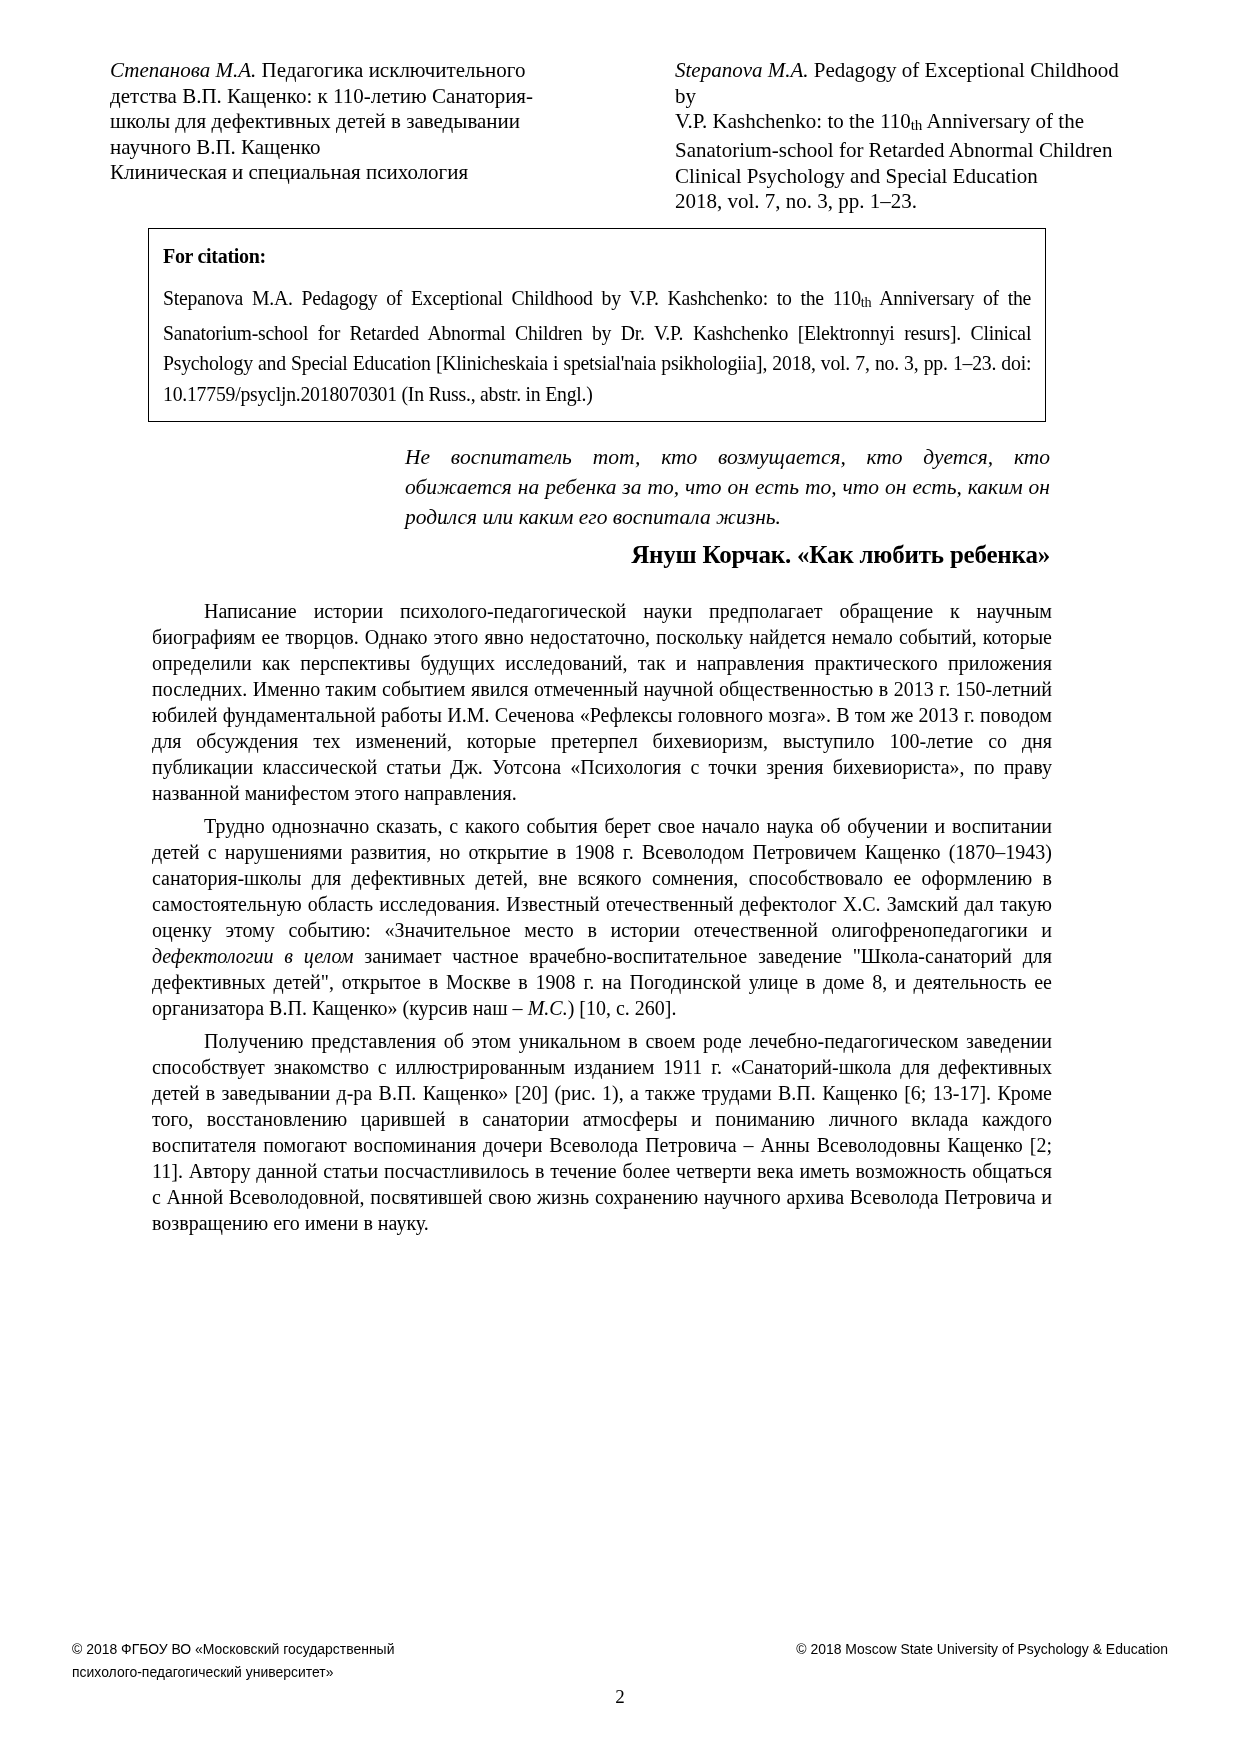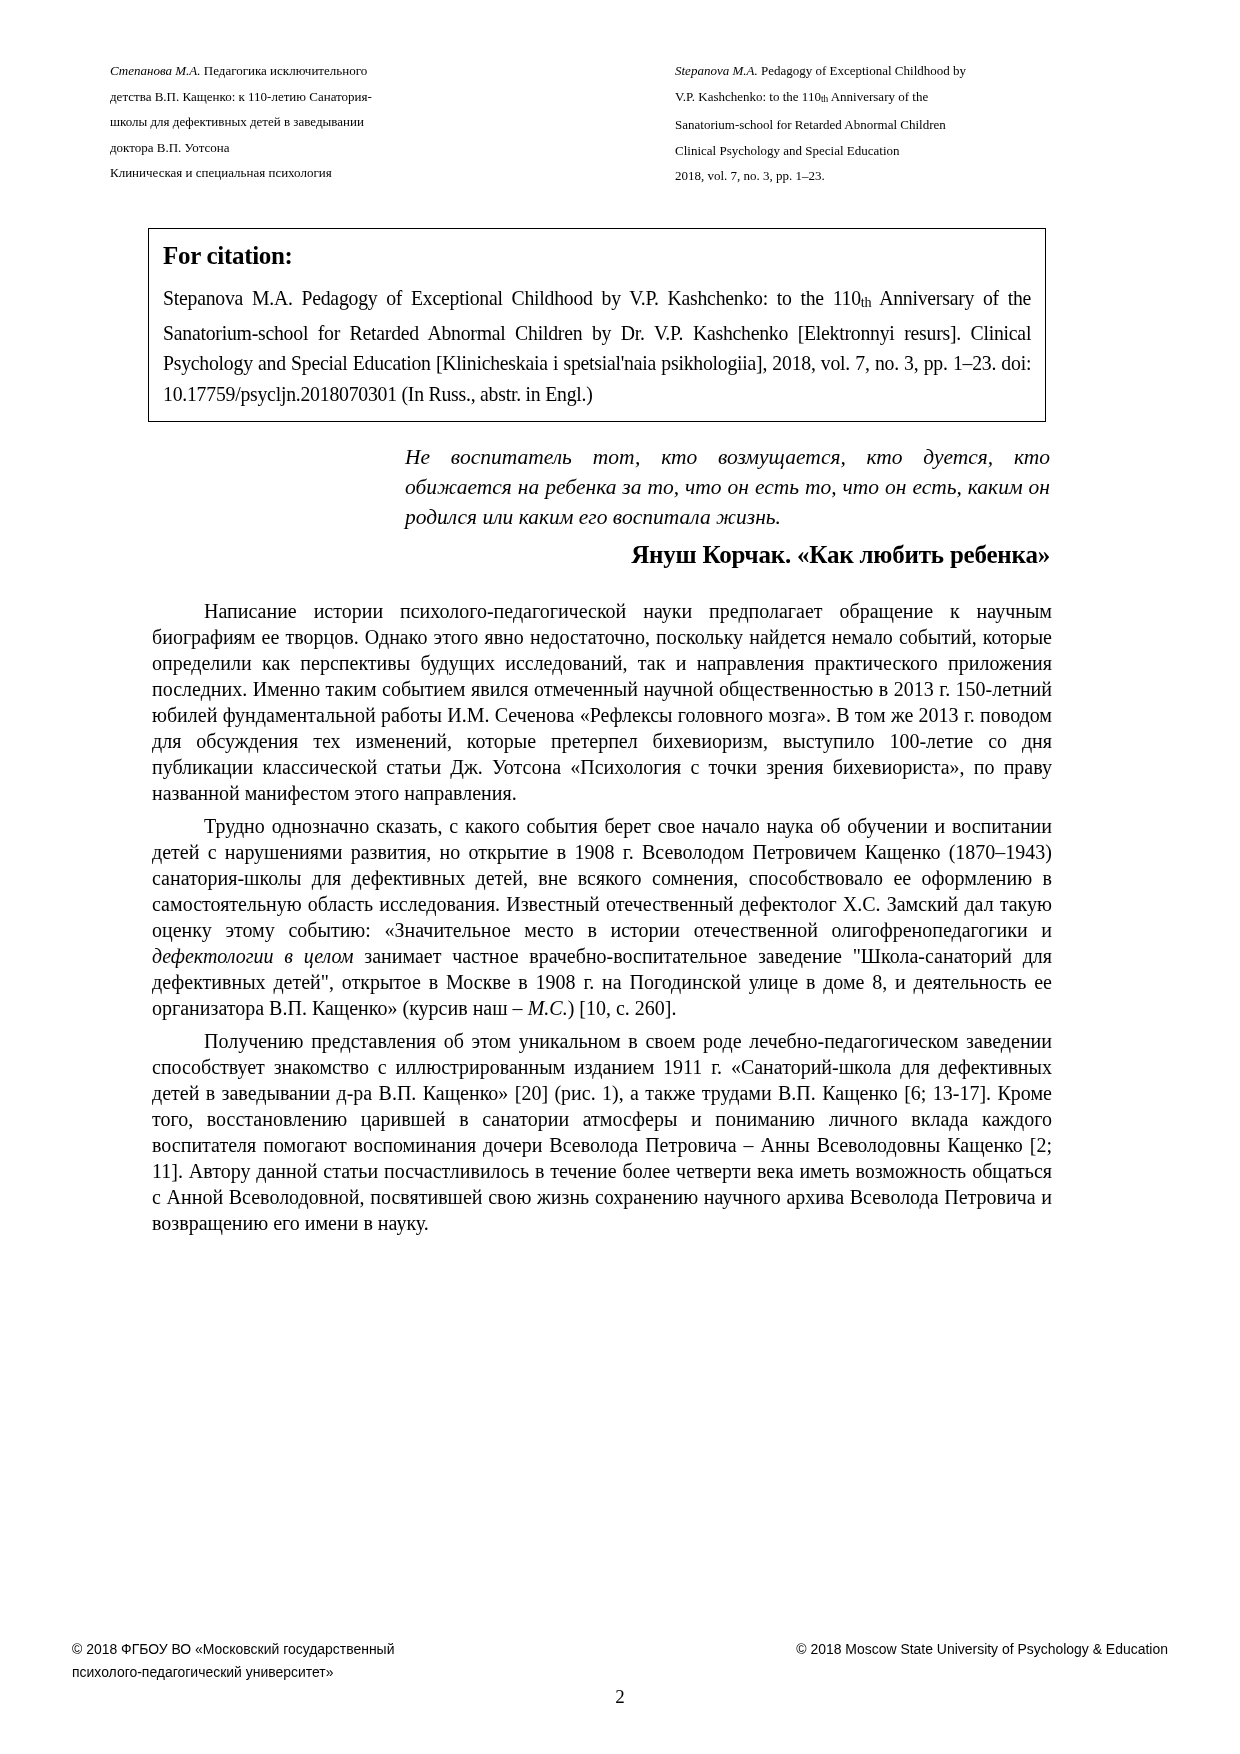--- a/index.html
+++ b/index.html
@@ -23,21 +23,21 @@
     position: absolute;
     top: 58px;
     left: 110px;
     right: 105px;
     display: flex;
     justify-content: space-between;
     gap: 80px;
   }
   .runhead-col {
     width: 455px;
-    font-size: 13px;
+    font-size: 21px;
     line-height: 25.5px;
     font-family: "Liberation Serif", "DejaVu Serif", serif;
   }
   .runhead-col.right { width: 460px; }
   .runhead em { font-style: italic; }
   .sup-th {
     font-size: 0.72em;
     vertical-align: -0.12em;
   }
 
@@ -47,21 +47,21 @@
     left: 148px;
     top: 228px;
     width: 898px;
     border: 1.5px solid #000;
     box-sizing: border-box;
     padding: 14px 14px 12px 14px;
   }
   .citebox-title {
     font-family: "Liberation Serif", "DejaVu Serif", serif;
     font-weight: bold;
-    font-size: 25px;
+    font-size: 20px;
     line-height: 26px;
     letter-spacing: -0.3px;
     margin-bottom: 14px;
   }
   .citebox-body {
     font-family: "Liberation Serif", "DejaVu Serif", serif;
     font-size: 21px;
     line-height: 30.5px;
     text-align: justify;
     text-align-last: left;
@@ -156,21 +156,21 @@
 </head>
 <body>
 
 <div class="page">
 
   <div class="runhead">
     <div class="runhead-col left">
       <div><em>Степанова М.А.</em> <span>Педагогика исключительного</span></div>
       <div>детства В.П. Кащенко: к 110-летию Санатория-</div>
       <div>школы для дефективных детей в заведывании</div>
-      <div>доктора В.П. Уотсона</div>
+      <div>научного В.П. Кащенко</div>
       <div>Клиническая и специальная психология</div>
     </div>
     <div class="runhead-col right">
       <div><em>Stepanova M.A.</em> <span>Pedagogy of Exceptional Childhood by</span></div>
       <div>V.P. Kashchenko: to the 110<span class="sup-th">th</span> Anniversary of the</div>
       <div>Sanatorium-school for Retarded Abnormal Children</div>
       <div>Clinical Psychology and Special Education</div>
       <div>2018, vol. 7, no. 3, pp. 1–23.</div>
     </div>
   </div>

